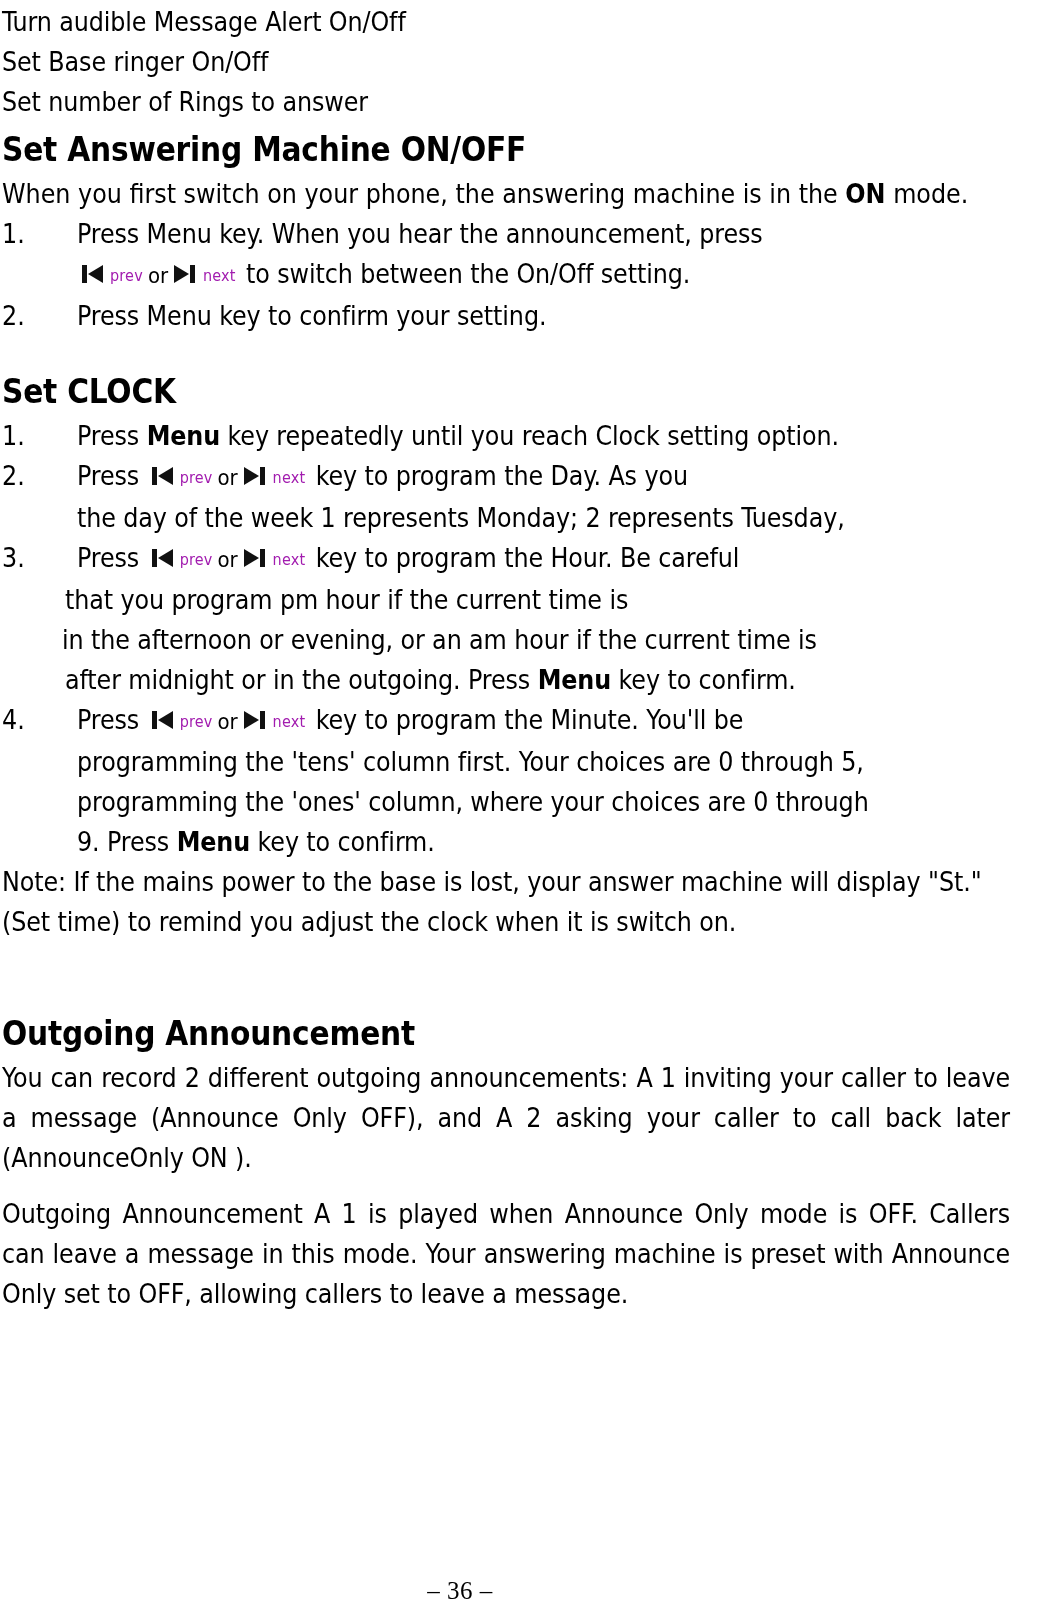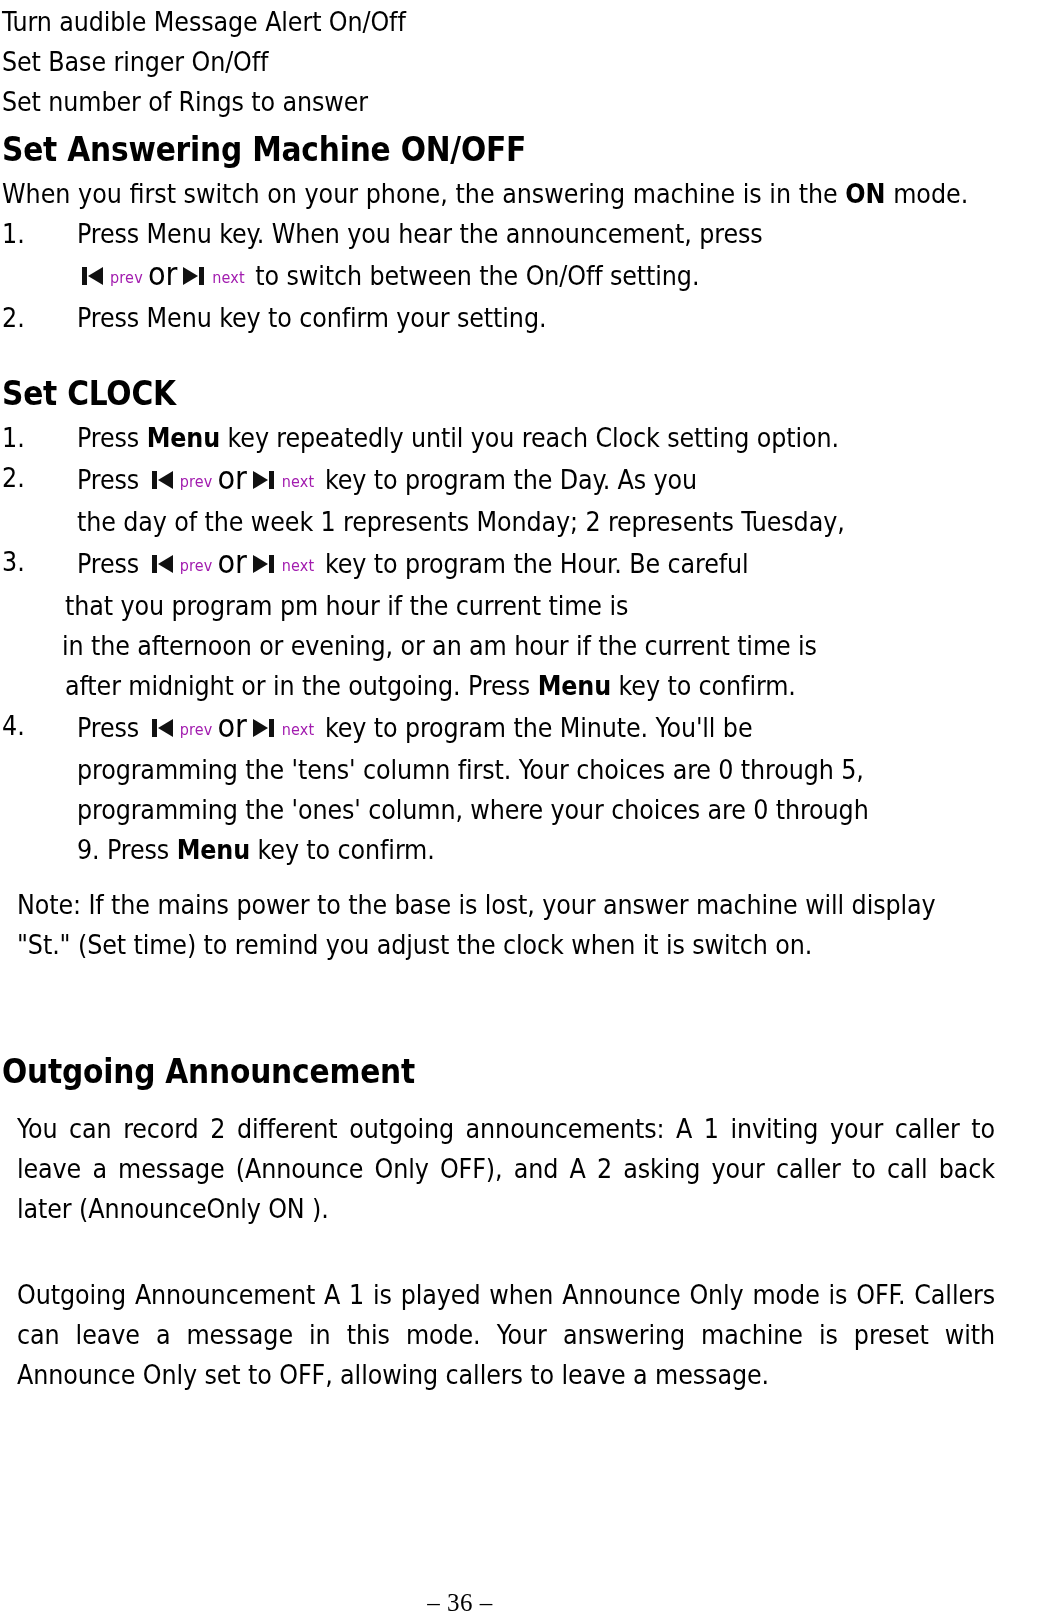--- a/index.html
+++ b/index.html
@@ -82,21 +82,21 @@
     width: 60px;
     font-size: 26.5px;
     line-height: 40px;
   }
   .li-text { display: block; }
   .li-text.just { text-align: justify; text-align-last: left; }
   .li-text.out-15   { margin-left: -15px; }
   .li-text.out-12   { margin-left: -12px; }
 
   
-  .para { margin: 15px; }
+  .para { margin: 0; }
   .para.just { text-align: justify; text-align-last: left; }
   .spacer-sm { height: 16px; }
   .spacer-md { height: 34px; }
   .spacer-lg { height: 54px; }
 
   
   .keyref {
     display: inline-block;
     white-space: nowrap;
     vertical-align: baseline;
@@ -112,30 +112,30 @@
   .keyicon svg { display: block; }
   .keylabel {
     font-family: "DejaVu Sans", "Liberation Sans", sans-serif;
     font-size: 16px;
     color: #a21caf;
     letter-spacing: 0.2px;
     padding: 0 3px;
     vertical-align: 2px;
   }
   .keyor {
-    font-size: 32px;
+    font-size: 22px;
     padding: 0 2px;
   }
 
   
   .footer {
     position: absolute;
     left: 0;
     right: 0;
-    bottom: 6px;
+    bottom: 18px;
     text-align: center;
     font-family: "Liberation Serif", "DejaVu Serif", serif;
     font-size: 25px;
     color: #000;
     letter-spacing: 0.5px;
   }
 </style>
 </head>
 <body>
 

